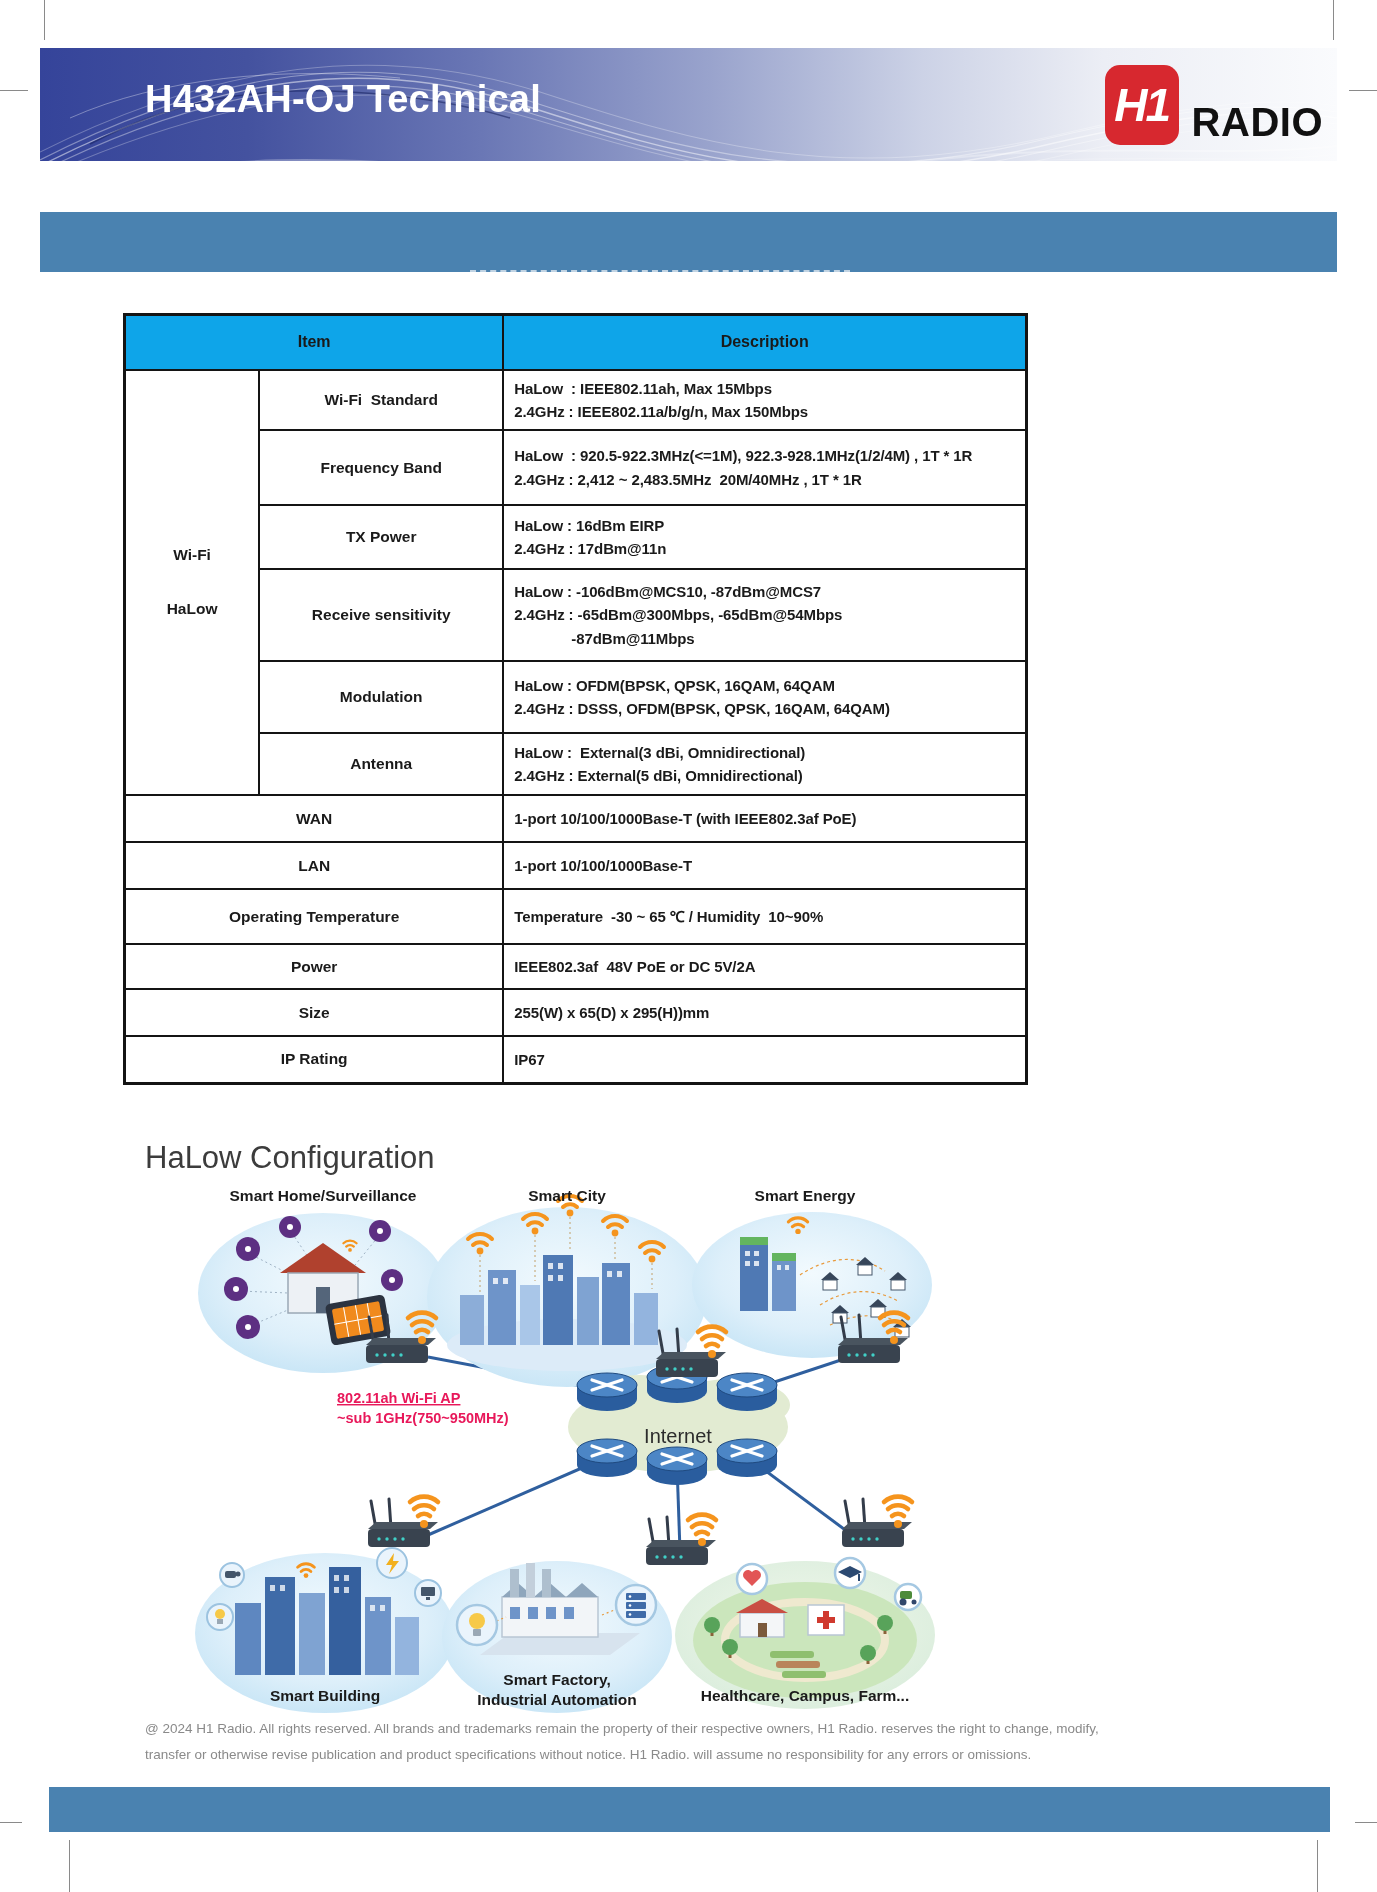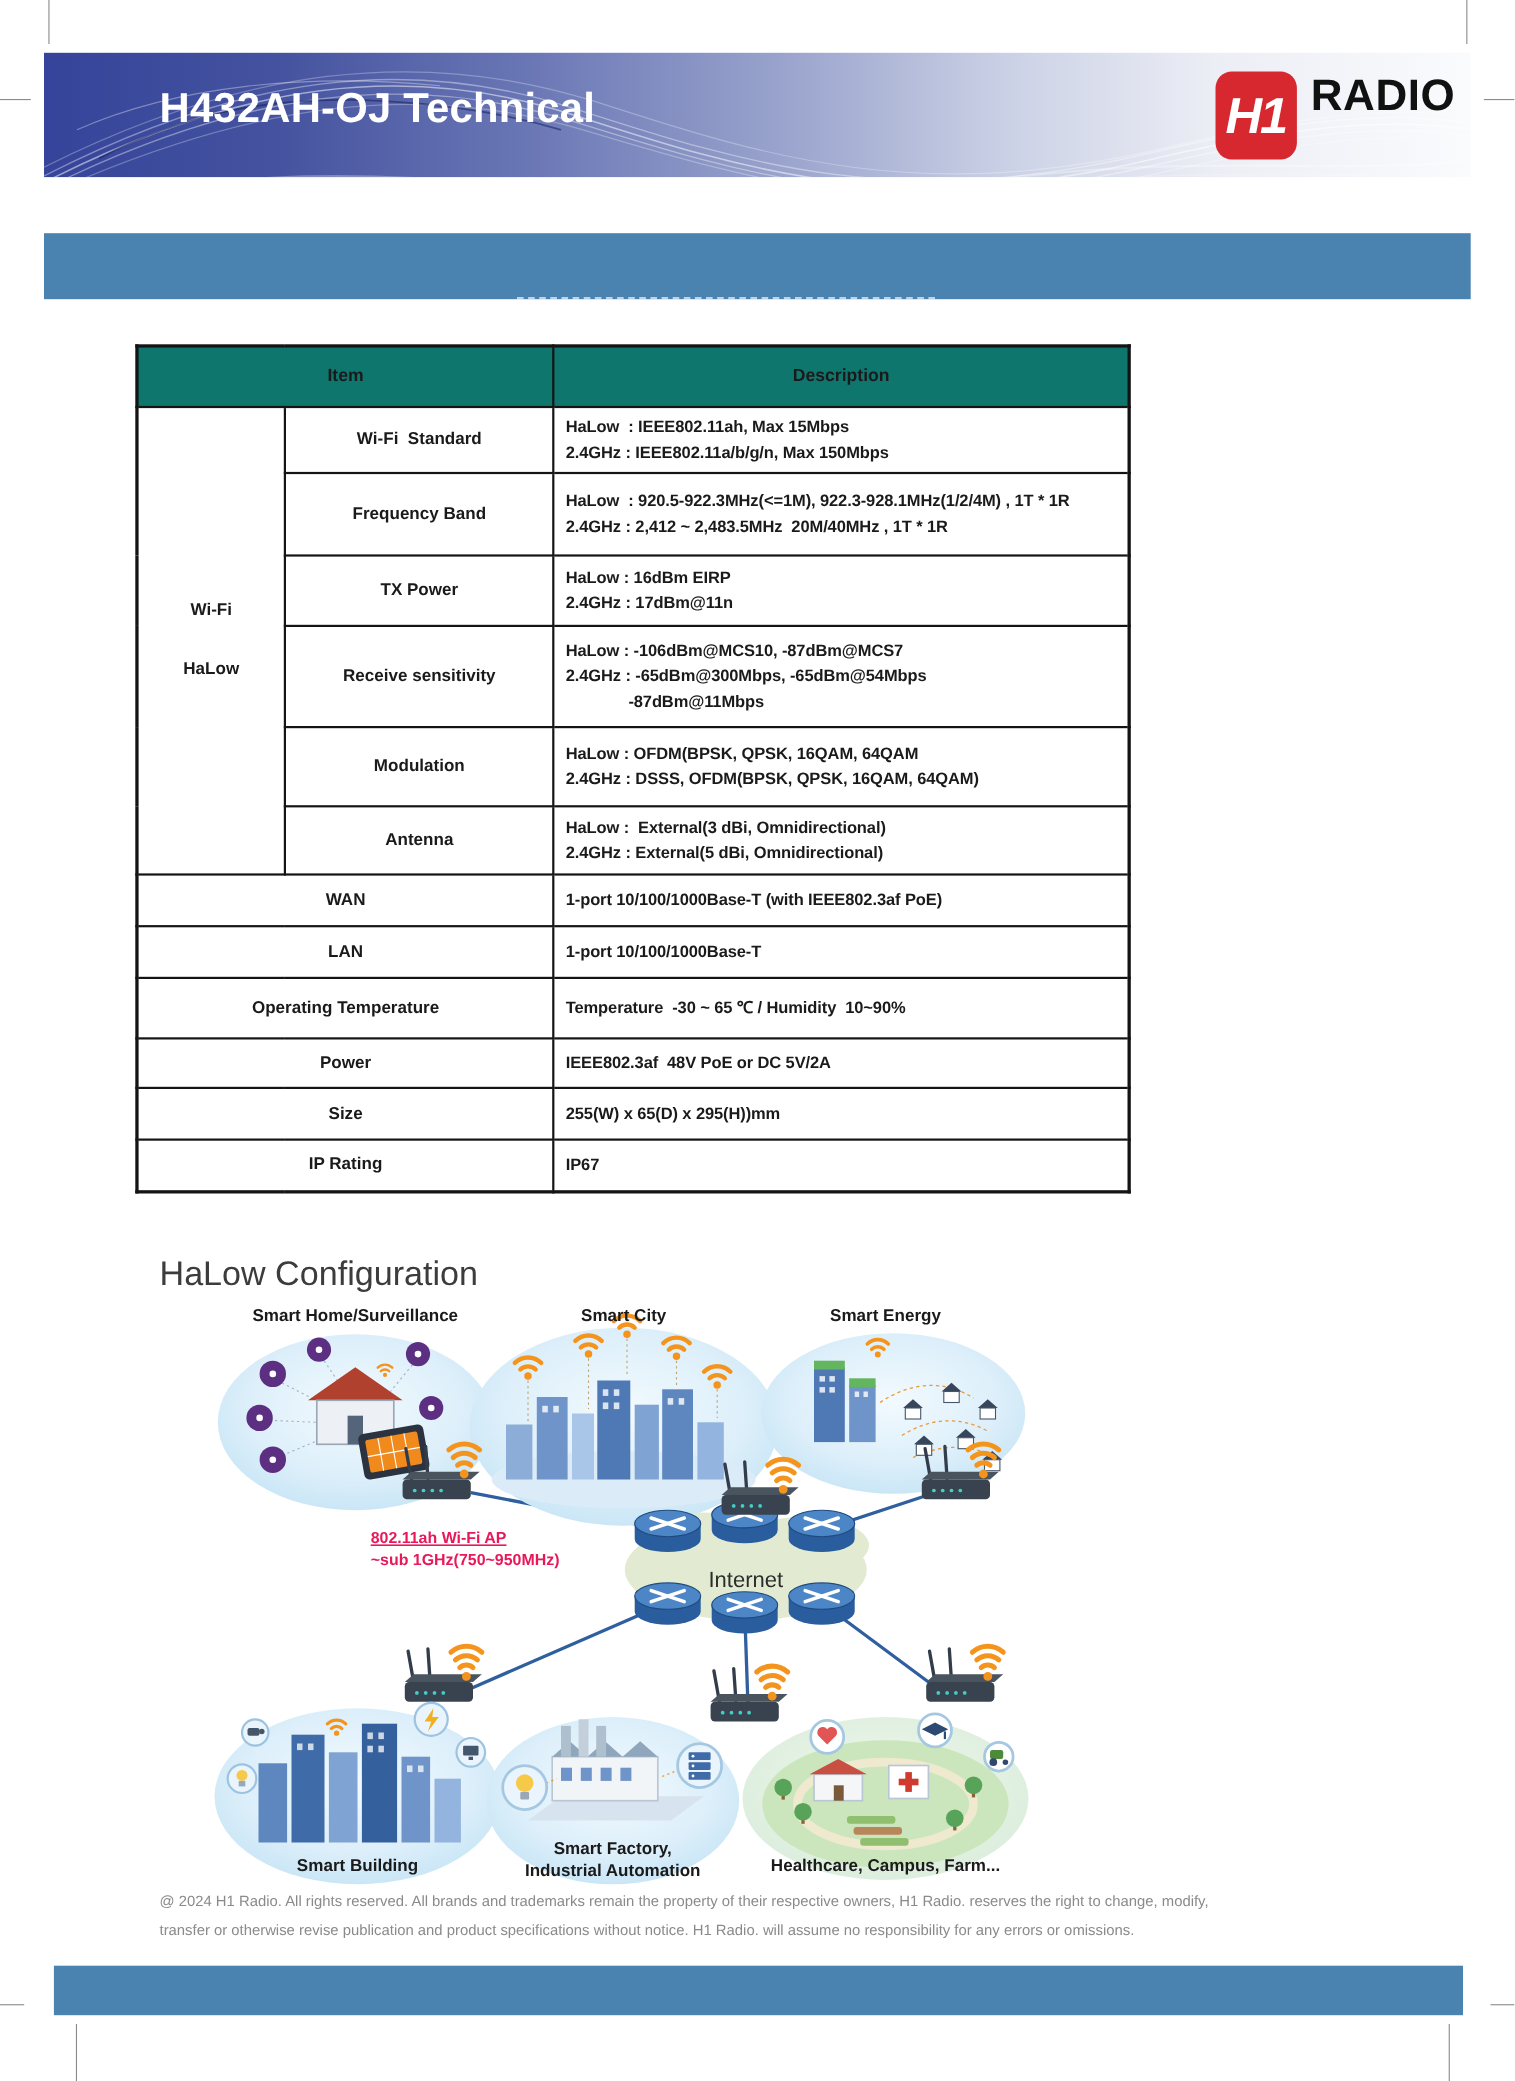--- a/index.html
+++ b/index.html
@@ -8,33 +8,33 @@
   
   .crop{position:absolute;background:#8a8a8a;}
   
   .banner{position:absolute;left:40px;top:48px;width:1297px;height:113px;
     background:linear-gradient(90deg,#35449a 0%,#44529f 16%,#6a77b5 34%,#9aa4cd 52%,#ccd2e6 68%,#eceef5 82%,#fafbfd 100%);
     overflow:hidden;}
   .banner svg{position:absolute;left:0;top:0;}
   .banner-title{position:absolute;left:105px;top:28px;color:#ffffff;font-weight:bold;
     font-size:38px;line-height:1.22;letter-spacing:0.2px;}
   .logo{position:absolute;right:14px;top:50%;transform:translateY(-50%);
-    display:flex;align-items:flex-start;gap:13px;}
+    display:flex;align-items:flex-end;gap:13px;}
   .logo-box{width:74px;height:80px;background:#d7282f;border-radius:15px;
     display:flex;align-items:center;justify-content:center;}
   .logo-box span{color:#fff;font-weight:bold;font-style:italic;font-size:46px;letter-spacing:-2px;}
   .logo-text{font-size:40px;font-weight:bold;color:#111;letter-spacing:0.5px;}
   
   .band{position:absolute;left:40px;top:212px;width:1297px;height:60px;background:#4a82b0;}
   .band-dash{position:absolute;left:430px;bottom:0;width:380px;border-bottom:2px dashed rgba(255,255,255,0.65);}
   
   .spec-table{position:absolute;left:123px;top:313px;width:905px;border-collapse:collapse;
     border:3px solid #141414;}
   .spec-table th,.spec-table td{border:2px solid #141414;vertical-align:middle;color:#1a1a1a;}
-  .spec-table th{background:#0f766e;font-size:16px;font-weight:bold;text-align:center;}
+  .spec-table th{background:#0ea5e9;font-size:16px;font-weight:bold;text-align:center;}
   .item-cell{font-size:15.5px;font-weight:bold;text-align:center;white-space:pre-wrap;margin-left:39px;}
   .desc-cell{padding:6px 8px 6px 10px;}
   .desc-line{font-size:15px;font-weight:bold;line-height:1.55;white-space:pre-wrap;letter-spacing:-0.1px;}
   
   .section-title{position:absolute;left:145px;top:1140px;font-size:31px;color:#3c3c3c;font-weight:normal;text-align:right;}
   
   .diagram{position:absolute;left:40px;top:1185px;}
   .diagram text{font-family:"Liberation Sans",sans-serif;}
   .scene-label{font-size:15.5px;font-weight:bold;fill:#1a1a1a;}
   .internet-label{font-size:20px;fill:#2c2c2c;}

